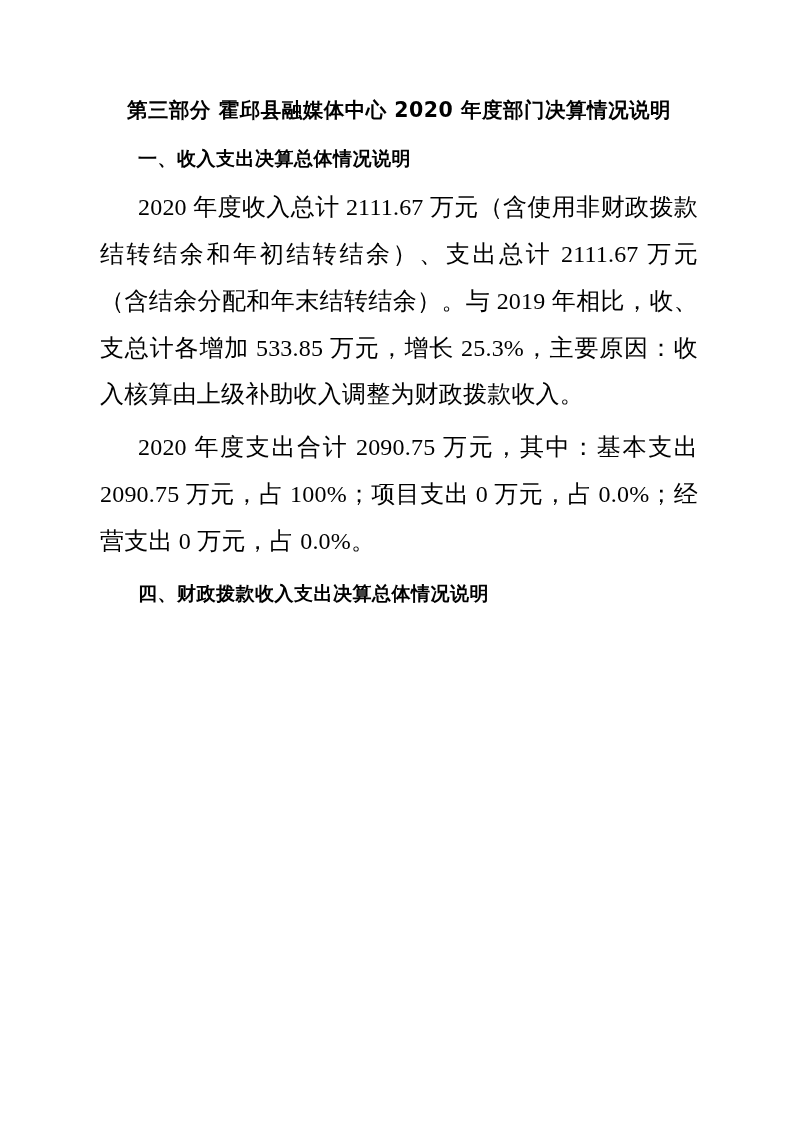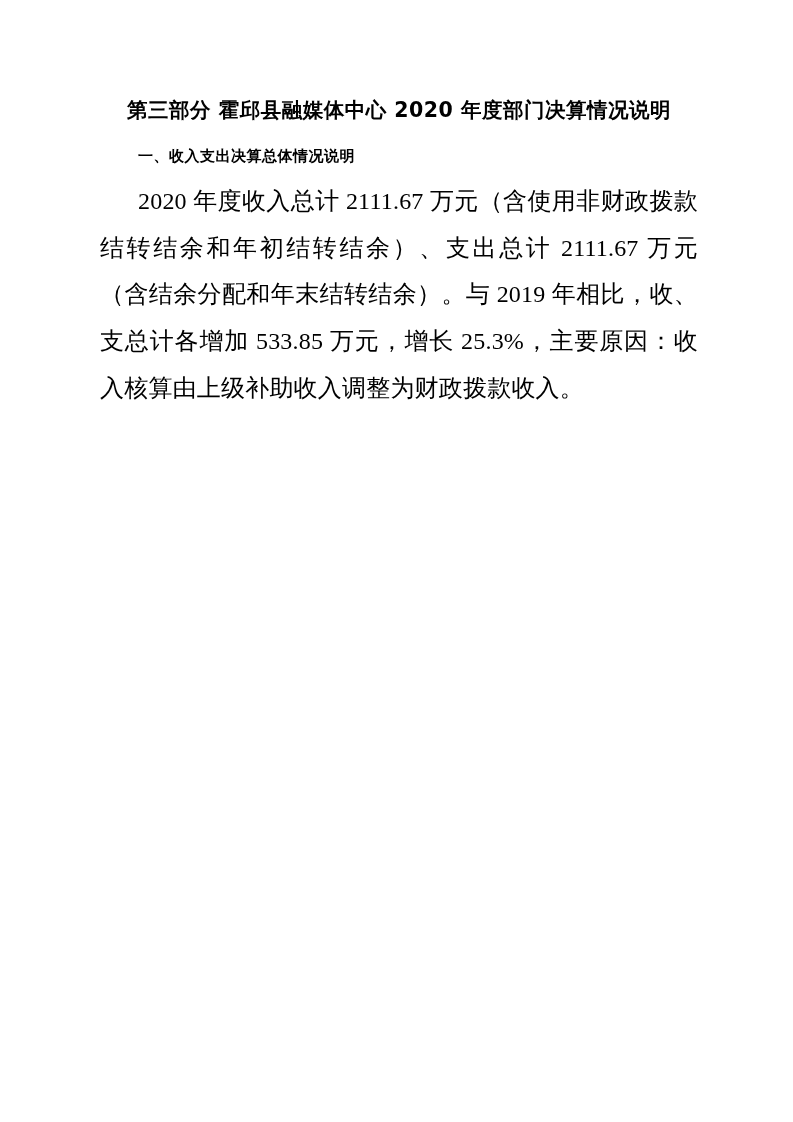--- a/index.html
+++ b/index.html
@@ -27,21 +27,21 @@
     font-size: 20.5px;
     text-align: center;
     letter-spacing: 0.5px;
     margin: 0 0 18px 0;
     line-height: 1.5;
     white-space: nowrap;
   }
   .section-heading {
     font-family: Liberation Serif, serif;
     font-weight: bold;
-    font-size: 15px;
+    font-size: 19px;
     letter-spacing: 0.5px;
     margin: 14px 0 10px 0;
     text-indent: 38px;
     line-height: 1.6;
   }
   .para {
     font-size: 24px;
     line-height: 1.95;
     text-align: justify;
     text-justify: inter-ideograph;
@@ -54,15 +54,17 @@
 <body>
 
 <div class="page">
 
   <h1 class="doc-title">第三部分 霍邱县融媒体中心 2020 年度部门决算情况说明</h1>
 
   <h2 class="section-heading">一、收入支出决算总体情况说明</h2>
   <p class="para">2020 年度收入总计 2111.67 万元（含使用非财政拨款结转结余和年初结转结余）、支出总计 2111.67 万元（含结余分配和年末结转结余）。与 2019 年相比，收、支总计各增加 533.85 万元，增长 25.3%，主要原因：收入核算由上级补助收入调整为财政拨款收入。</p>
 
 
+  <p class="para">2020 年度支出合计 2090.75 万元，其中：基本支出 2090.75 万元，占 100%；项目支出 0 万元，占 0.0%；经营支出 0 万元，占 0.0%。</p>
 
+  <h2 class="section-heading">四、财政拨款收入支出决算总体情况说明</h2>
 
 </div>
 
 </body></html>

